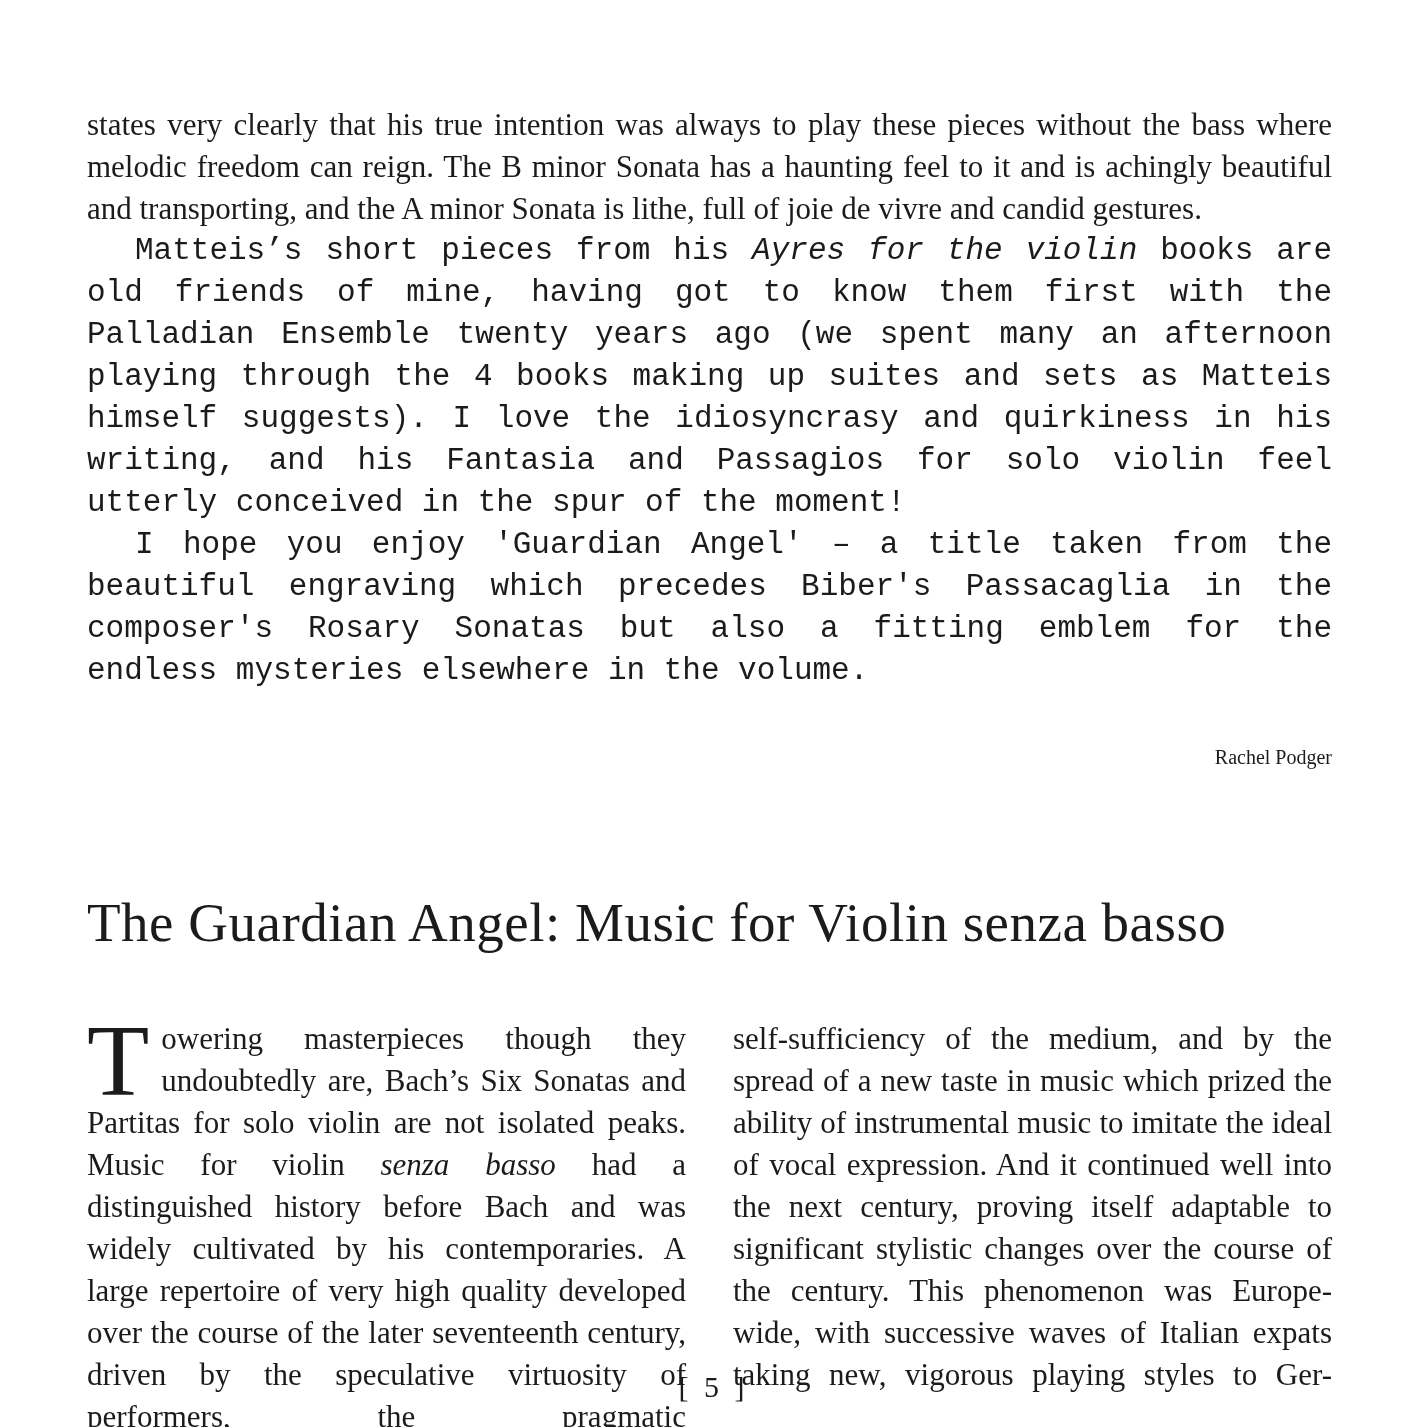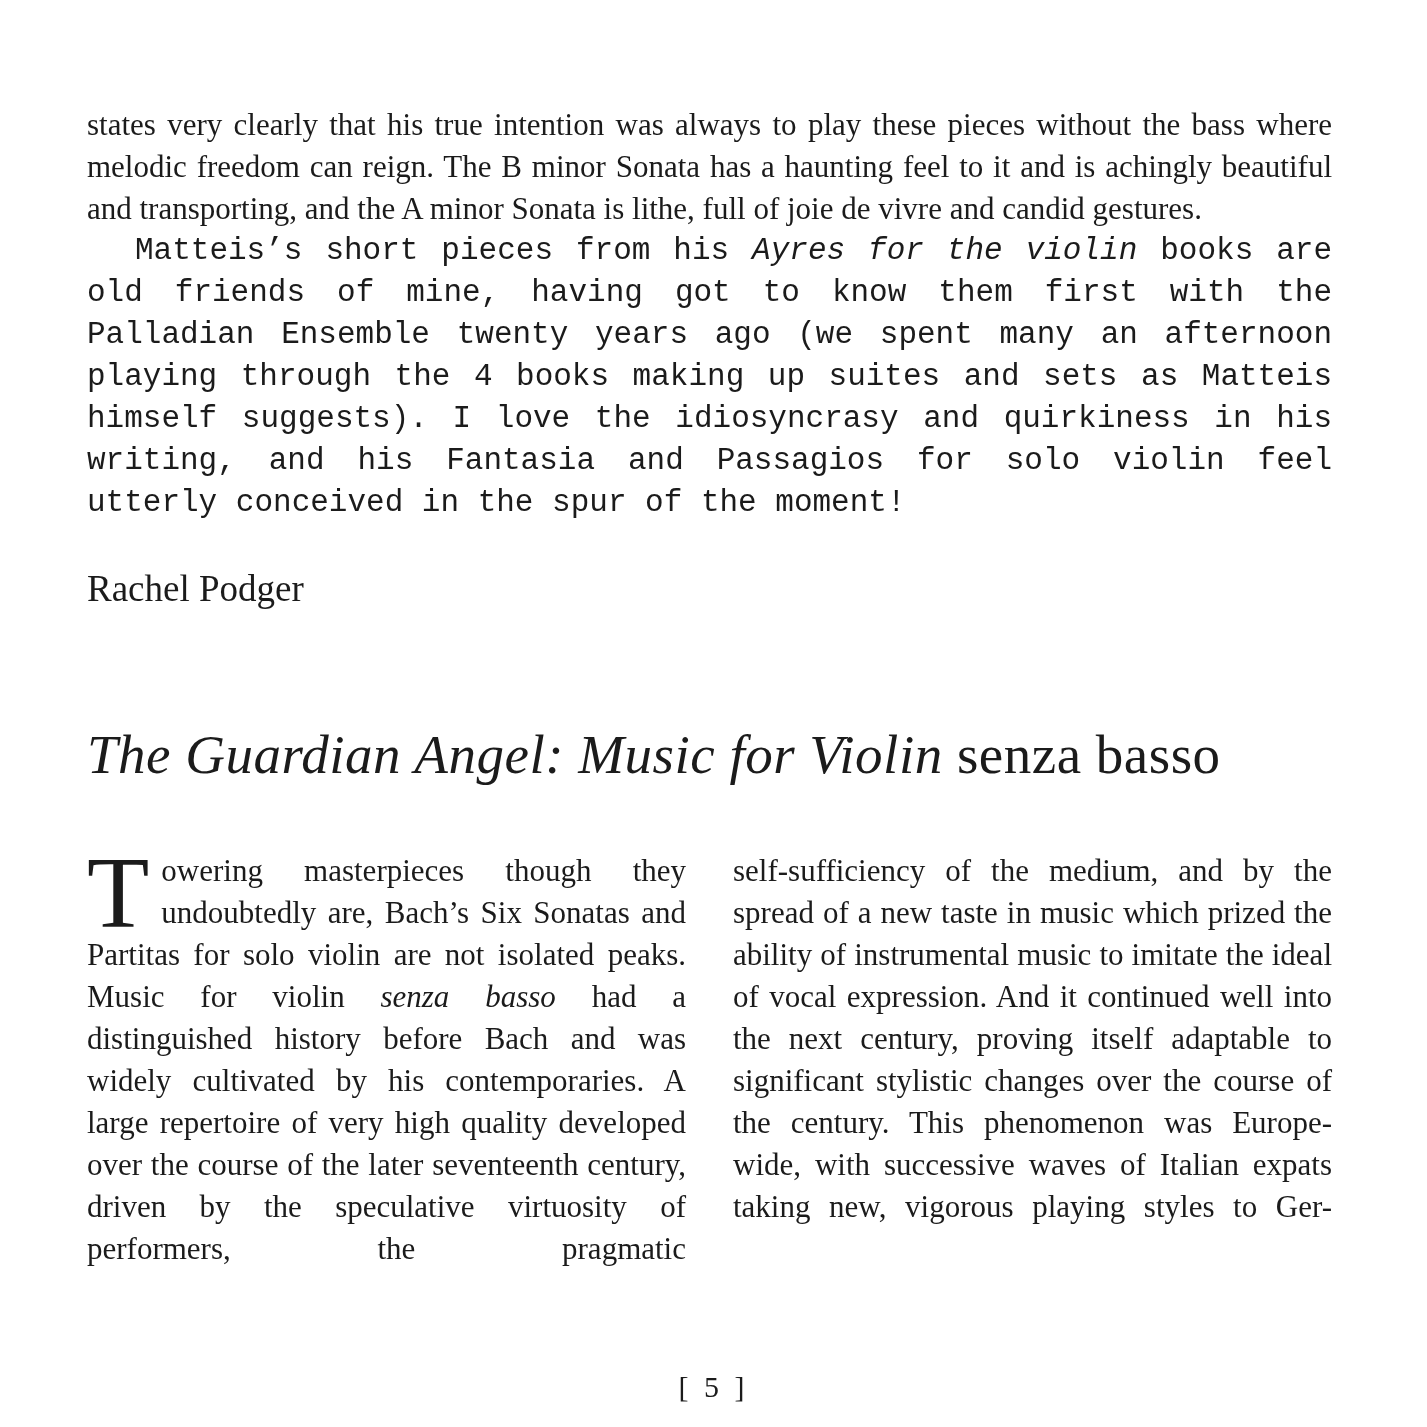--- a/index.html
+++ b/index.html
@@ -30,34 +30,34 @@
     text-align: justify;
   }
   p.indent {
     text-indent: 48px;
     font-family: Liberation Mono, monospace;
   }
   .it {
     font-style: italic;
   }
   .signature {
-    font-size: 37px;
+    font-size: 20px;
     line-height: 42px;
+    text-align: right;
     margin-top: 44px;
     font-family: Liberation Serif, serif;
   }
   h1.section-heading {
     margin: 112px 0 0 0;
     font-weight: normal;
     font-size: 55px;
     line-height: 66px;
     letter-spacing: 0.5px;
   }
   h1.section-heading .heading-italic {
-    font-style: italic;
   }
   .columns {
     display: flex;
     gap: 47px;
     margin-top: 62px;
   }
   .col {
     width: 599px;
     font-size: 31px;
     line-height: 42px;
@@ -89,20 +89,21 @@
 </head>
 <body>
 
 <div class="page">
   <div class="content">
 
     <p class="body-par"><span>states very clearly that his true intention was always to play these pieces without the bass where melodic freedom can reign. The B minor Sonata has a haunting feel to it and is achingly beautiful and transporting, and the A minor Sonata is lithe, full of joie de vivre and candid gestures.</span></p>
 
     <p class="body-par indent"><span>Matteis’s short pieces from his </span><span class="it">Ayres for the violin</span><span> books are old friends of mine, having got to know them first with the Palladian Ensemble twenty years ago (we spent many an afternoon playing through the 4 books making up suites and sets as Matteis himself suggests). I love the idiosyncrasy and quirkiness in his writing, and his Fantasia and Passagios for solo violin feel utterly conceived in the spur of the moment!</span></p>
 
+    <p class="body-par indent"><span>I hope you enjoy 'Guardian Angel' – a title taken from the beautiful engraving which precedes Biber's Passacaglia in the composer's Rosary Sonatas but also a fitting emblem for the endless mysteries elsewhere in the volume.</span></p>
 
     <div class="signature">Rachel Podger</div>
 
     <h1 class="section-heading">
       <span class="heading-italic">The Guardian Angel: Music for Violin</span><span> senza basso</span>
     </h1>
 
     <div class="columns">
       <div class="col">
         <p>

